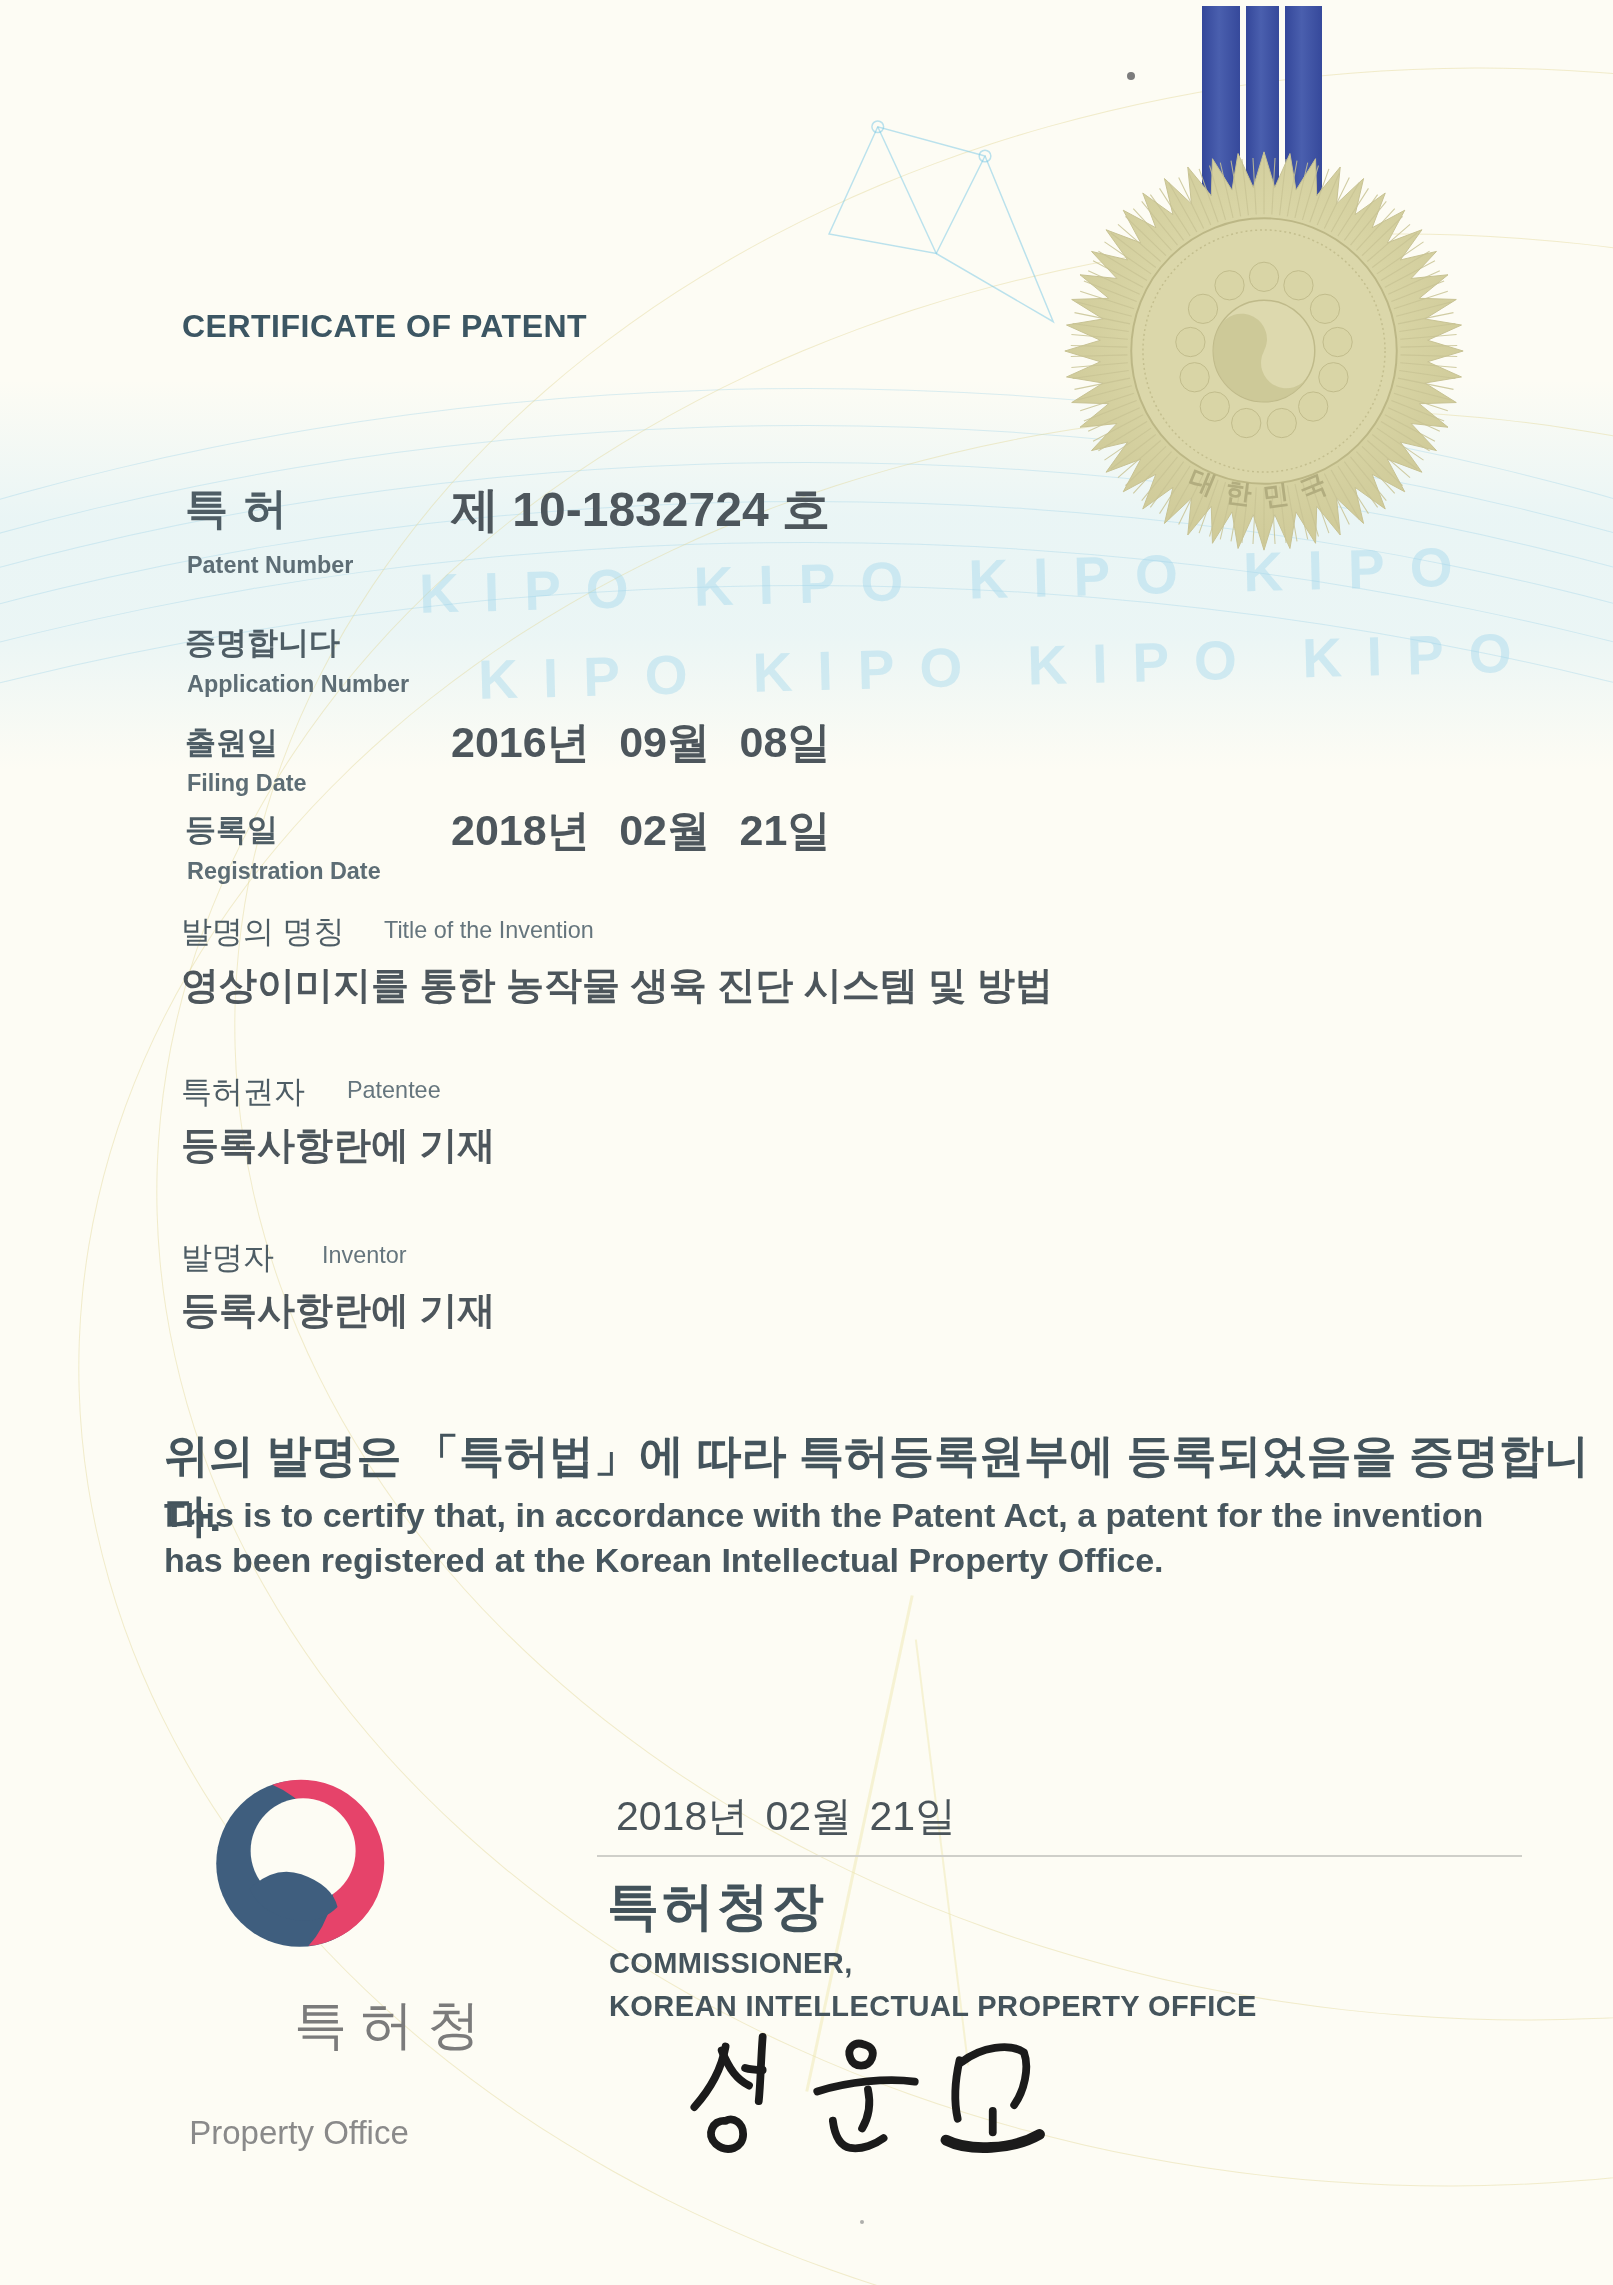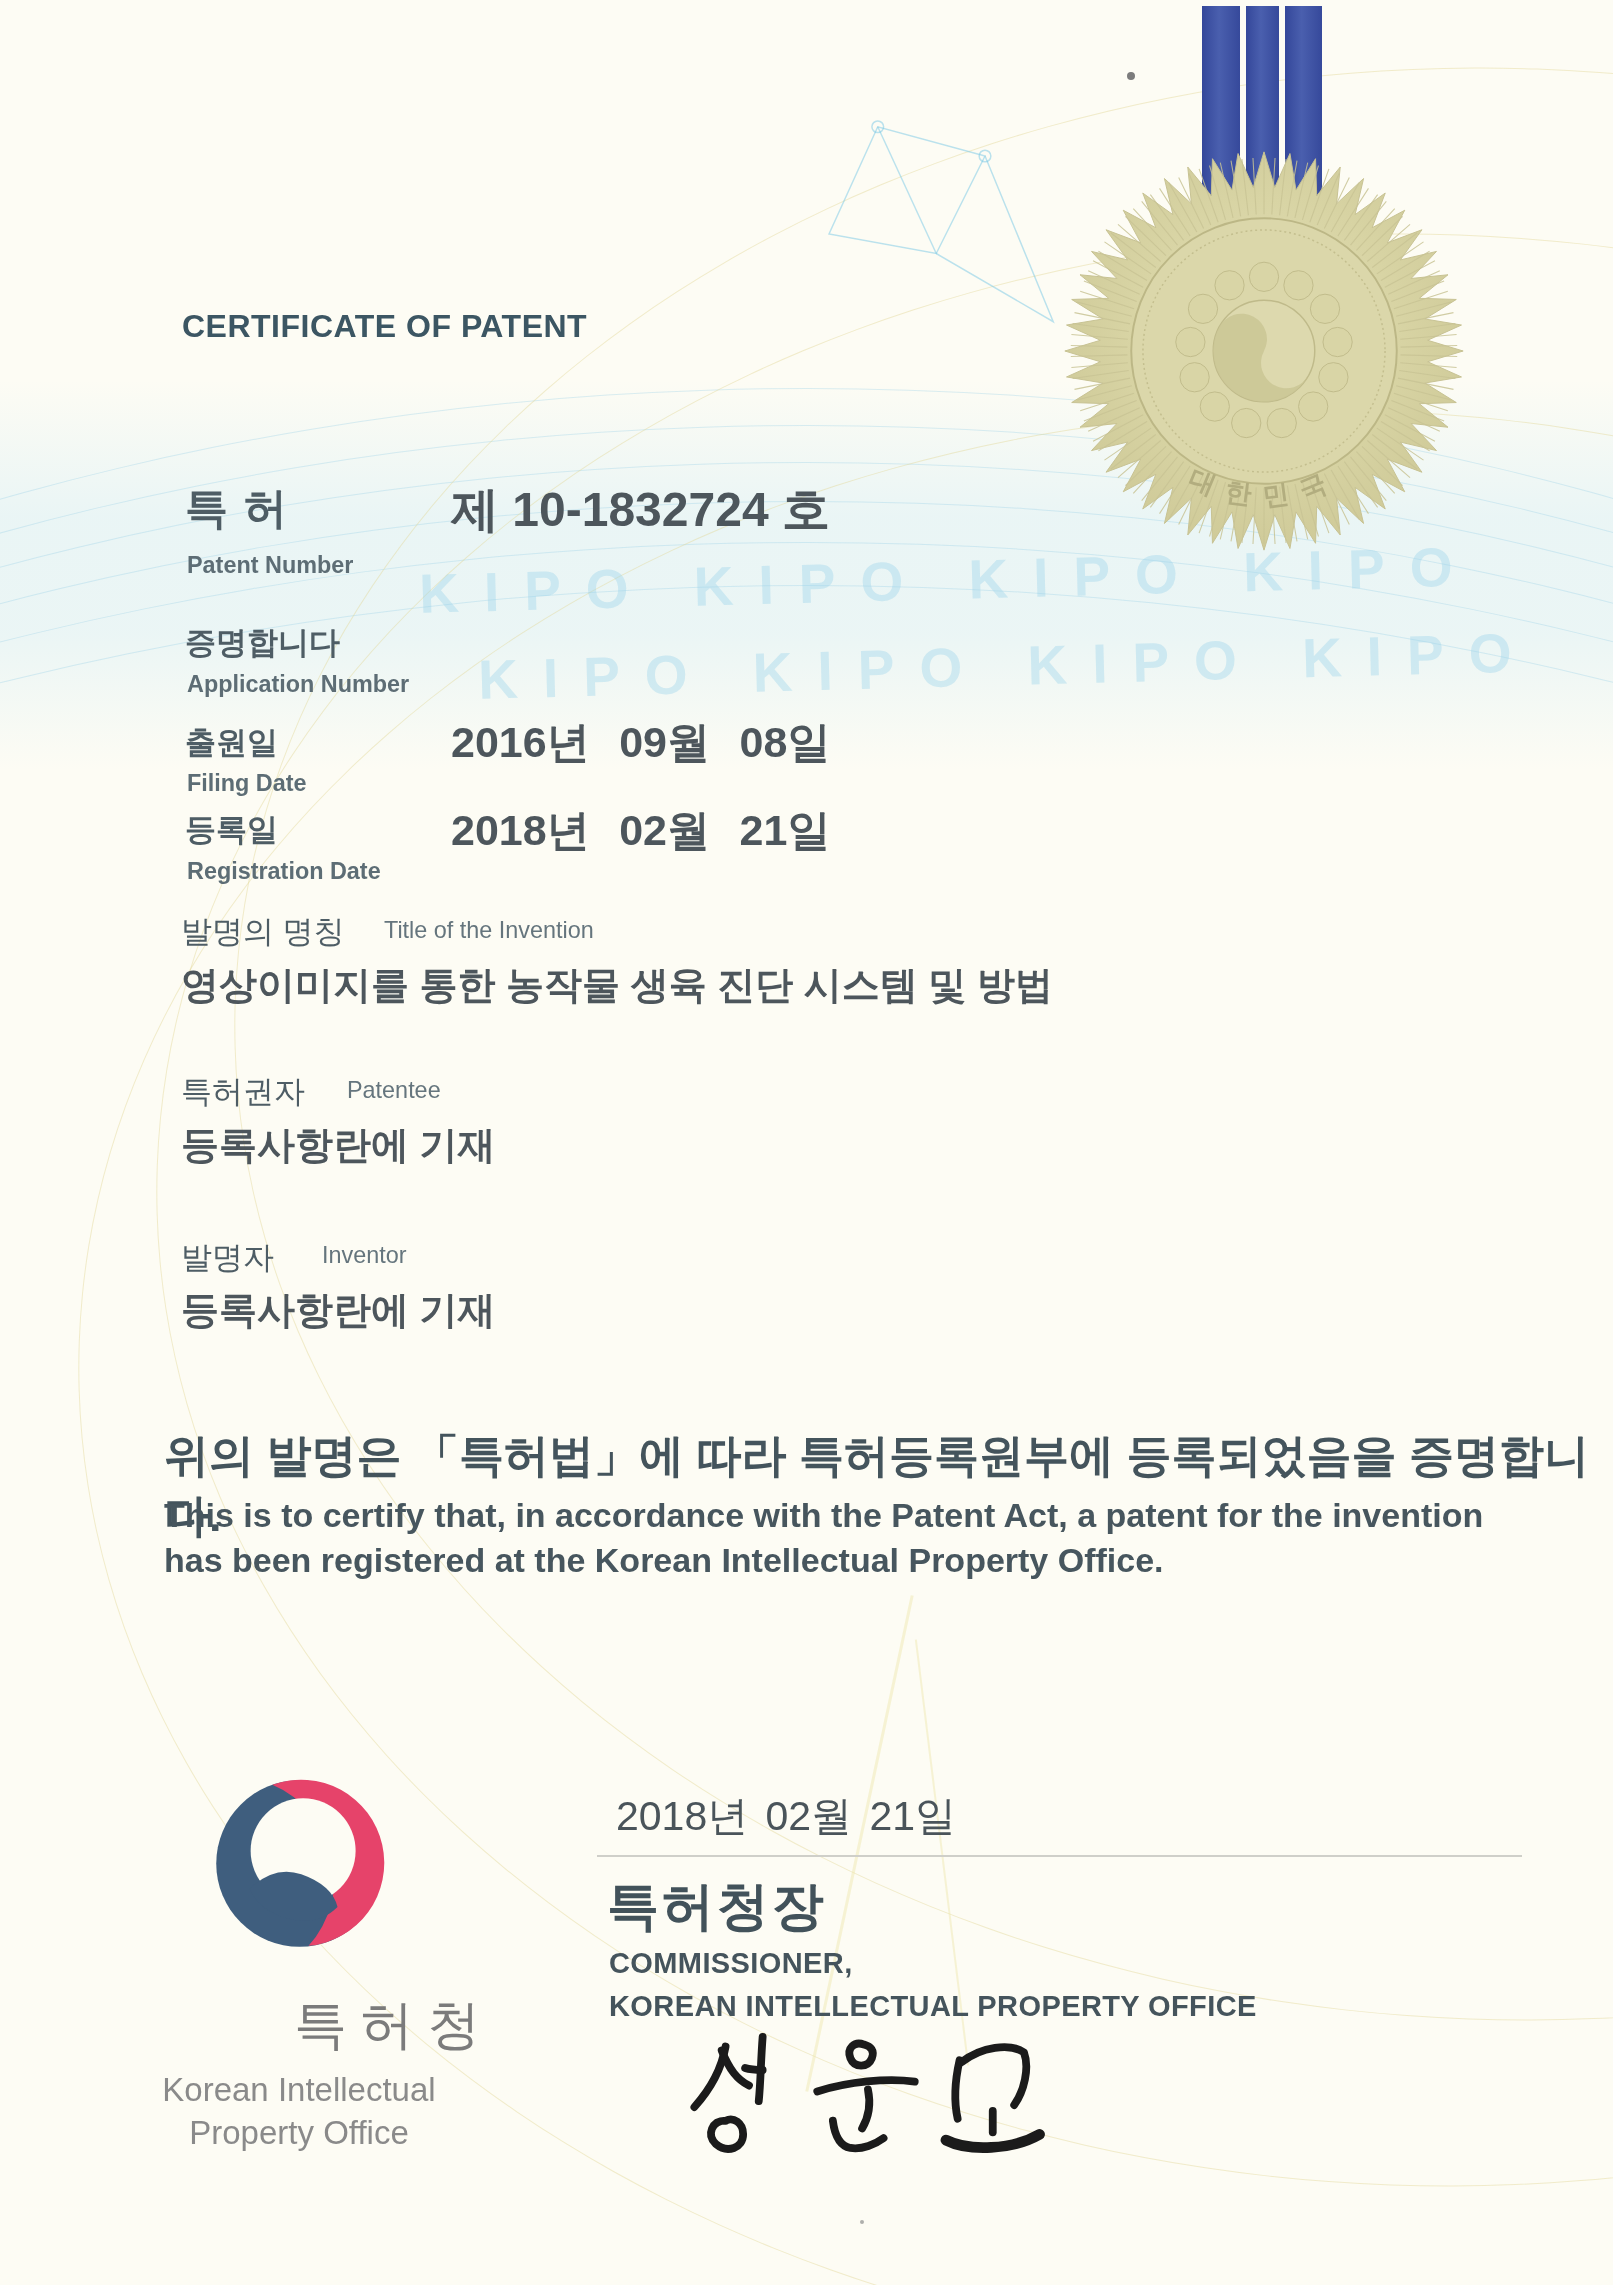--- a/index.html
+++ b/index.html
@@ -181,17 +181,16 @@
     </g>
   </svg>
 
   <svg class="logo" viewBox="-100 -100 200 200">
     <circle r="92" fill="#3f5e7e"></circle>
     <path d="M-30 -87 A92 92 0 1 1 10 91 A112 112 0 0 0 -30 -87 Z" fill="#e6436a"></path>
     <circle cx="4" cy="-14" r="58" fill="#fdfcf4"></circle>
     <path d="M-55 28 Q-28 2 2 12 Q36 24 42 48 Q22 68 -8 62 Q-44 54 -55 28 Z" fill="#3f5e7e"></path>
   </svg>
   <div class="org-ko">특허청</div>
-  <div class="org-en" style="top:2071px;">Korean Intellectual</div>
   <div class="org-en" style="top:2114px;">Property Office</div>
 
 </div>
 
 
 </body></html>

